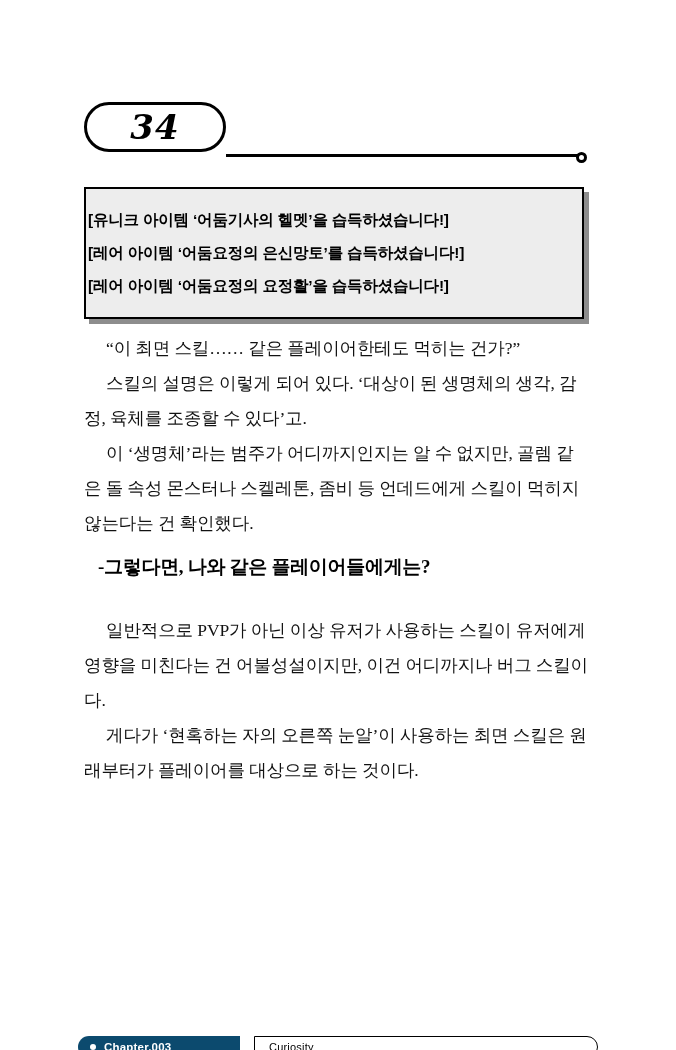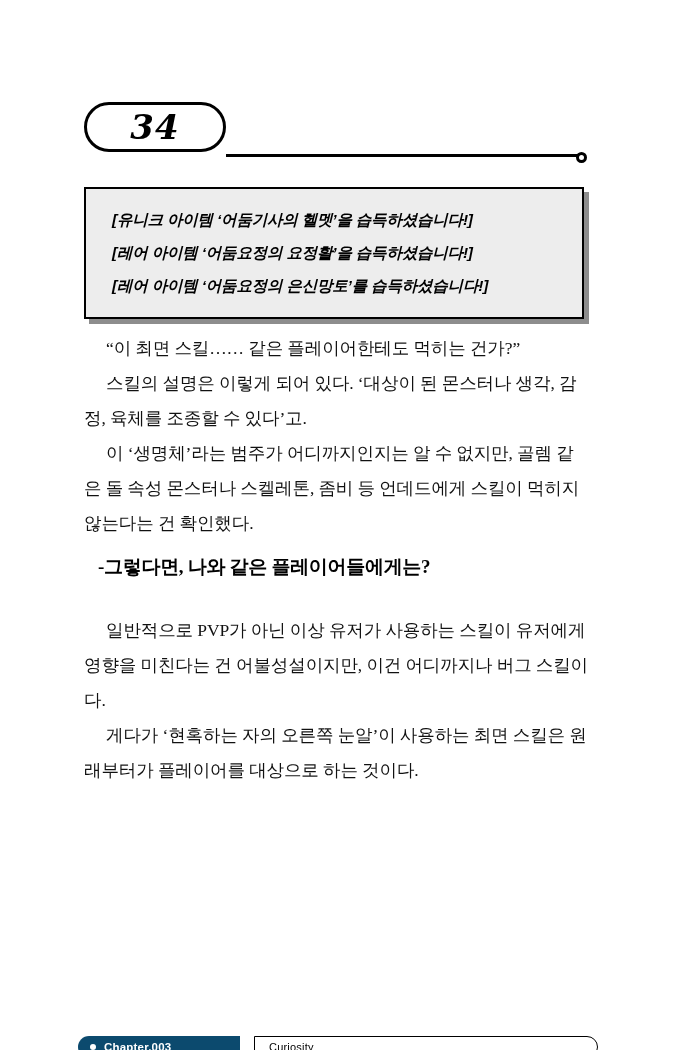--- a/index.html
+++ b/index.html
@@ -87,22 +87,21 @@
   }
   .sysbox {
     position: absolute;
     left: 84px;
     top: 159px;
     width: 500px;
     height: 132px;
     background: #ededed;
     border: 2px solid #000;
     box-sizing: border-box;
-    padding: 14px 18px 0 26px;
-    font-style: italic;
+    padding: 14px 18px 0 2px;
   }
   .sys-line {
     font-family: "Liberation Sans", sans-serif;
     font-weight: bold;
     font-size: 15.5px;
     line-height: 33px;
     color: #000;
     white-space: nowrap;
     letter-spacing: -0.2px;
   }
@@ -197,27 +196,27 @@
   <div class="chapter-head">
     <div class="chapter-pill"></div>
     <div class="chapter-number">34</div>
   </div>
   <div class="head-rule"></div>
   <div class="head-dot"></div>
 
   <div class="sysbox-shadow"></div>
   <div class="sysbox">
     <div class="sys-line">[유니크 아이템 ‘어둠기사의 헬멧’을 습득하셨습니다!]</div>
+    <div class="sys-line">[레어 아이템 ‘어둠요정의 은신망토’를 습득하셨습니다!]</div>
     <div class="sys-line">[레어 아이템 ‘어둠요정의 요정활’을 습득하셨습니다!]</div>
-    <div class="sys-line">[레어 아이템 ‘어둠요정의 은신망토’를 습득하셨습니다!]</div>
   </div>
 
   <div class="body-text">
     <p class="para">“이 최면 스킬…… 같은 플레이어한테도 먹히는 건가?”</p>
-    <p class="para">스킬의 설명은 이렇게 되어 있다. ‘대상이 된 몬스터나 생각, 감정, 육체를 조종할 수 있다’고.</p>
+    <p class="para">스킬의 설명은 이렇게 되어 있다. ‘대상이 된 생명체의 생각, 감정, 육체를 조종할 수 있다’고.</p>
     <p class="para">이 ‘생명체’라는 범주가 어디까지인지는 알 수 없지만, 골렘 같은 돌 속성 몬스터나 스켈레톤, 좀비 등 언데드에게 스킬이 먹히지 않는다는 건 확인했다.</p>
     <p class="line-emph">-그렇다면, 나와 같은 플레이어들에게는?</p>
     <div class="spacer-lg"></div>
     <p class="para">일반적으로 PVP가 아닌 이상 유저가 사용하는 스킬이 유저에게 영향을 미친다는 건 어불성설이지만, 이건 어디까지나 버그 스킬이다.</p>
     <p class="para">게다가 ‘현혹하는 자의 오른쪽 눈알’이 사용하는 최면 스킬은 원래부터가 플레이어를 대상으로 하는 것이다.</p>
   </div>
 
   <div class="footer">
     <div class="footer-left">
       <span class="fdot"></span>

